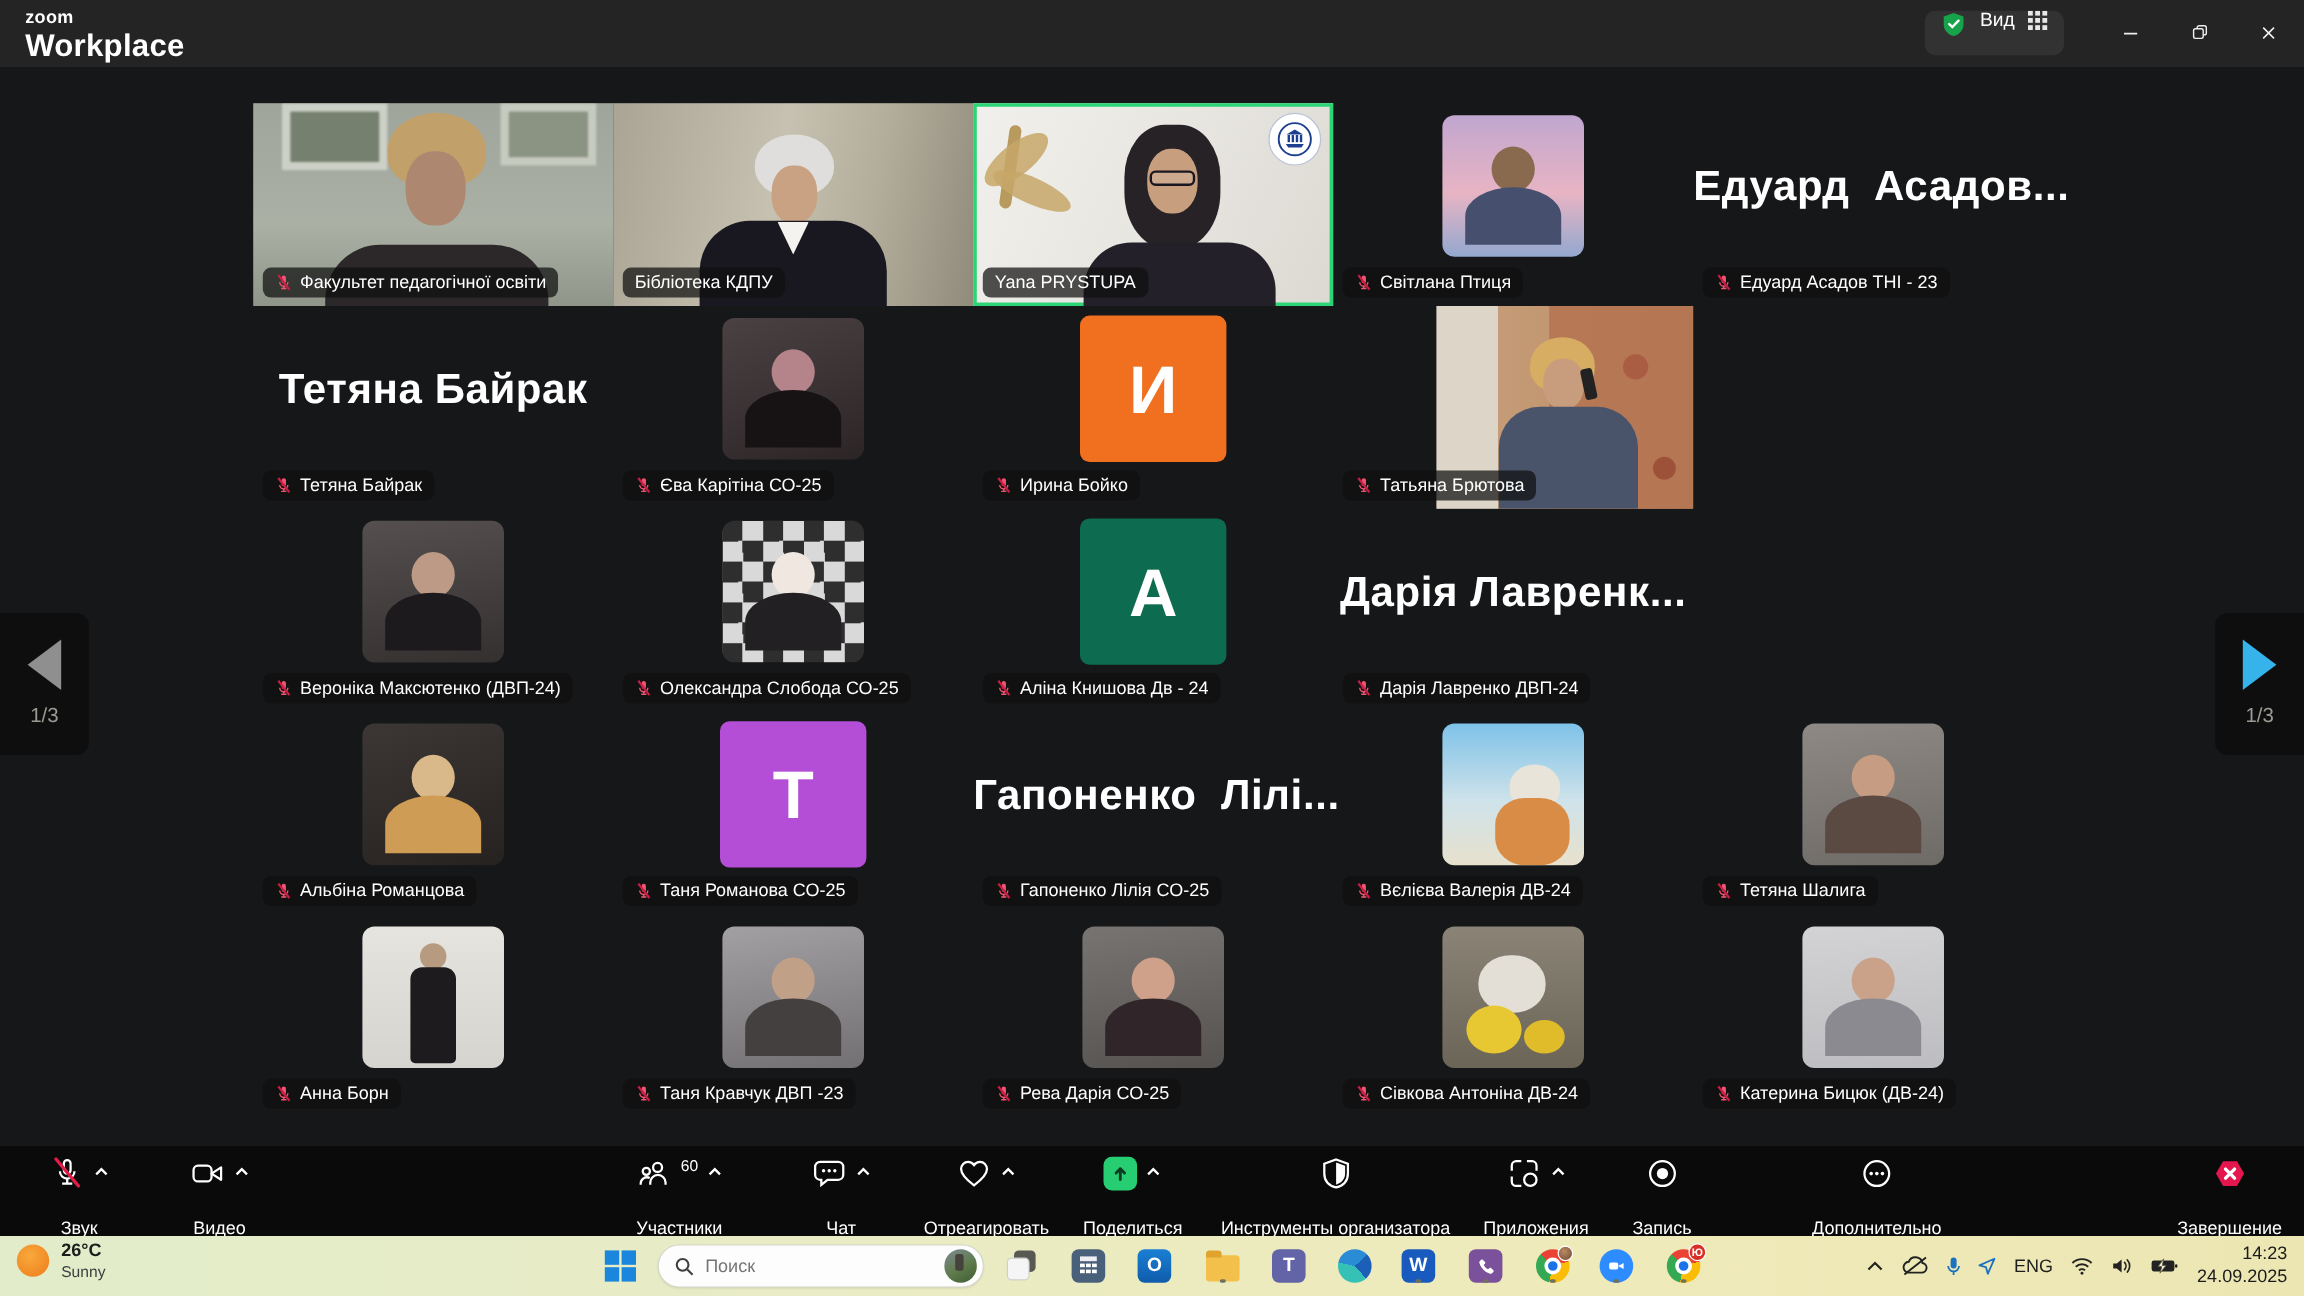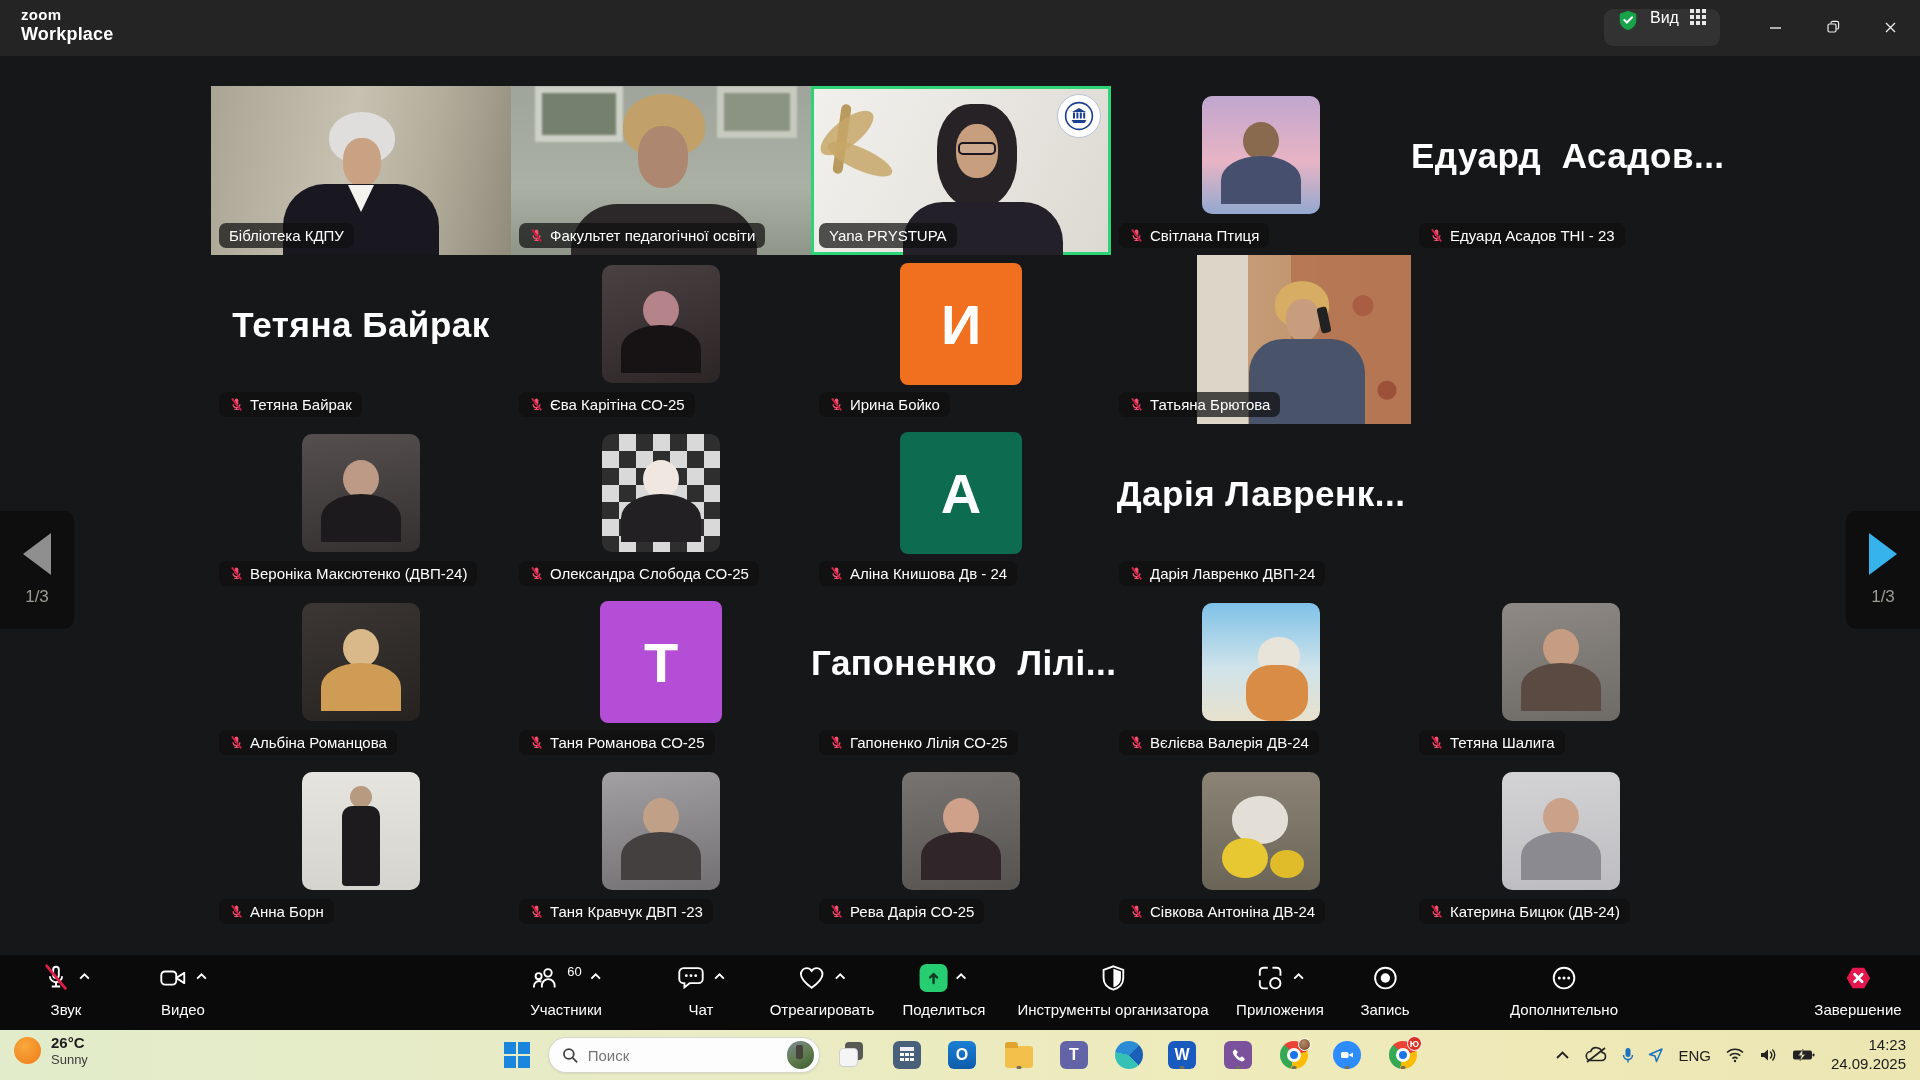--- a/index.html
+++ b/index.html
@@ -3,21 +3,21 @@
 <meta charset="utf-8">
 <style>
   * { margin:0; padding:0; box-sizing:border-box; }
   html,body { width:1920px; height:1080px; background:#101113; font-family:"Liberation Sans","DejaVu Sans",sans-serif; }
   .screen { position:relative; width:1920px; height:1080px; overflow:hidden; background:#17181b; }
 
   
   .titlebar { position:absolute; left:0; top:0; width:1920px; height:56px; background:#242424; }
   .brand { position:absolute; left:21px; top:7px; color:#fff; line-height:1; }
   .brand .b-top { font-size:15px; font-weight:700; letter-spacing:.3px; }
-  .brand .b-bottom { font-size:18px; font-weight:600; margin-top:3px; letter-spacing:.2px; }
+  .brand .b-bottom { font-size:26px; font-weight:600; margin-top:3px; letter-spacing:.2px; }
   .view-pill { position:absolute; left:1604px; top:9px; height:37px; background:#323232; border-radius:9px; display:flex; gap:11px; padding:0 13px; }
   .view-pill .lbl { color:#fff; font-size:16px; }
   .winbtn { position:absolute; top:12px; width:34px; height:30px; display:flex; align-items:center; justify-content:center; }
   .wb-min { left:1758px; } .wb-max { left:1816px; } .wb-close { left:1873px; }
 
   
   .stage { position:absolute; left:0; top:56px; width:1920px; height:899px; background:#161719; }
   .grid { position:absolute; left:211px; top:30px; width:1500px; height:845px; }
   .row { display:flex; height:169px; }
   .cell { position:relative; width:300px; height:169px; }
@@ -110,21 +110,21 @@
   .nav-left { left:0; top:455px; border-radius:0 10px 10px 0; }
   .nav-right { right:0; top:455px; border-radius:10px 0 0 10px; }
   .tri-left { width:0; height:0; border-top:21px solid transparent; border-bottom:21px solid transparent; border-right:28px solid #8f8f8f; }
   .tri-right { width:0; height:0; border-top:21px solid transparent; border-bottom:21px solid transparent; border-left:28px solid #36b3ea; }
   .pageno { color:#9b9b93; font-size:17px; }
 
   
   .toolbar { position:absolute; left:0; top:955px; width:1920px; height:75px; background:#0a0a0b; z-index:8; }
   .tb-item { position:absolute; top:8px; transform:translateX(-50%); display:flex; flex-direction:column; align-items:center; }
   .tb-iconrow { display:flex; align-items:flex-start; gap:7px; height:32px; }
-  .tb-label { color:#fff; font-size:15px; margin-top:6px; white-space:nowrap; }
+  .tb-label { color:#fff; font-size:15px; margin-top:20px; white-space:nowrap; }
   .tbi { width:30px; height:30px; }
   .caret { width:13px; height:9px; margin-top:9px; }
   .pcount { color:#fff; font-size:13px; margin-top:1px; }
   .sharebox { width:28px; height:28px; background:#27ce71; border-radius:7px; display:flex; align-items:center; justify-content:center; margin-top:1px; }
 
   
   .taskbar { position:absolute; left:0; top:1030px; width:1920px; height:50px;
              background:linear-gradient(90deg,#e2ecca 0%,#e9ecc5 35%,#efeab9 70%,#ebe6b2 100%); z-index:9; }
   .weather { position:absolute; left:14px; top:4px; display:flex; align-items:center; gap:10px; }
   .sun { width:27px; height:27px; border-radius:50%; background:radial-gradient(circle at 40% 35%,#f8a93c,#ef7b1a); }
@@ -218,43 +218,43 @@
           <path d="M3 3l9 9M12 3l-9 9" stroke="#eee" stroke-width="1.3"></path>
         </svg>
     </div>
   </div>
 
   <div class="stage">
     <div class="grid">
 
       <div class="row">
         <div class="cell">
-          <div class="vid v1">
-              <div class="hair"></div>
-              <div class="face"></div>
-              <div class="bod"></div>
-              <div class="collar"></div>
-            </div>
-          <div class="tag">
-              <span>Бібліотека КДПУ</span>
-            </div>
-        </div>
-        <div class="cell">
           <div class="vid v2">
               <div class="fr1"></div>
               <div class="fr2"></div>
               <div class="hair"></div>
               <div class="face"></div>
               <div class="bod"></div>
             </div>
           <div class="tag">
               <svg class="tagmic">
                 <use href="#i-micoff"></use>
               </svg>
               <span>Факультет педагогічної освіти</span>
+            </div>
+        </div>
+        <div class="cell">
+          <div class="vid v1">
+              <div class="hair"></div>
+              <div class="face"></div>
+              <div class="bod"></div>
+              <div class="collar"></div>
+            </div>
+          <div class="tag">
+              <span>Бібліотека КДПУ</span>
             </div>
         </div>
         <div class="cell active">
           <div class="vid v3">
             <div class="leaf3"></div>
               <div class="leaf1"></div>
               <div class="leaf2"></div>
             <div class="hair"></div>
               <div class="face"></div>
               <div class="glasses"></div>

